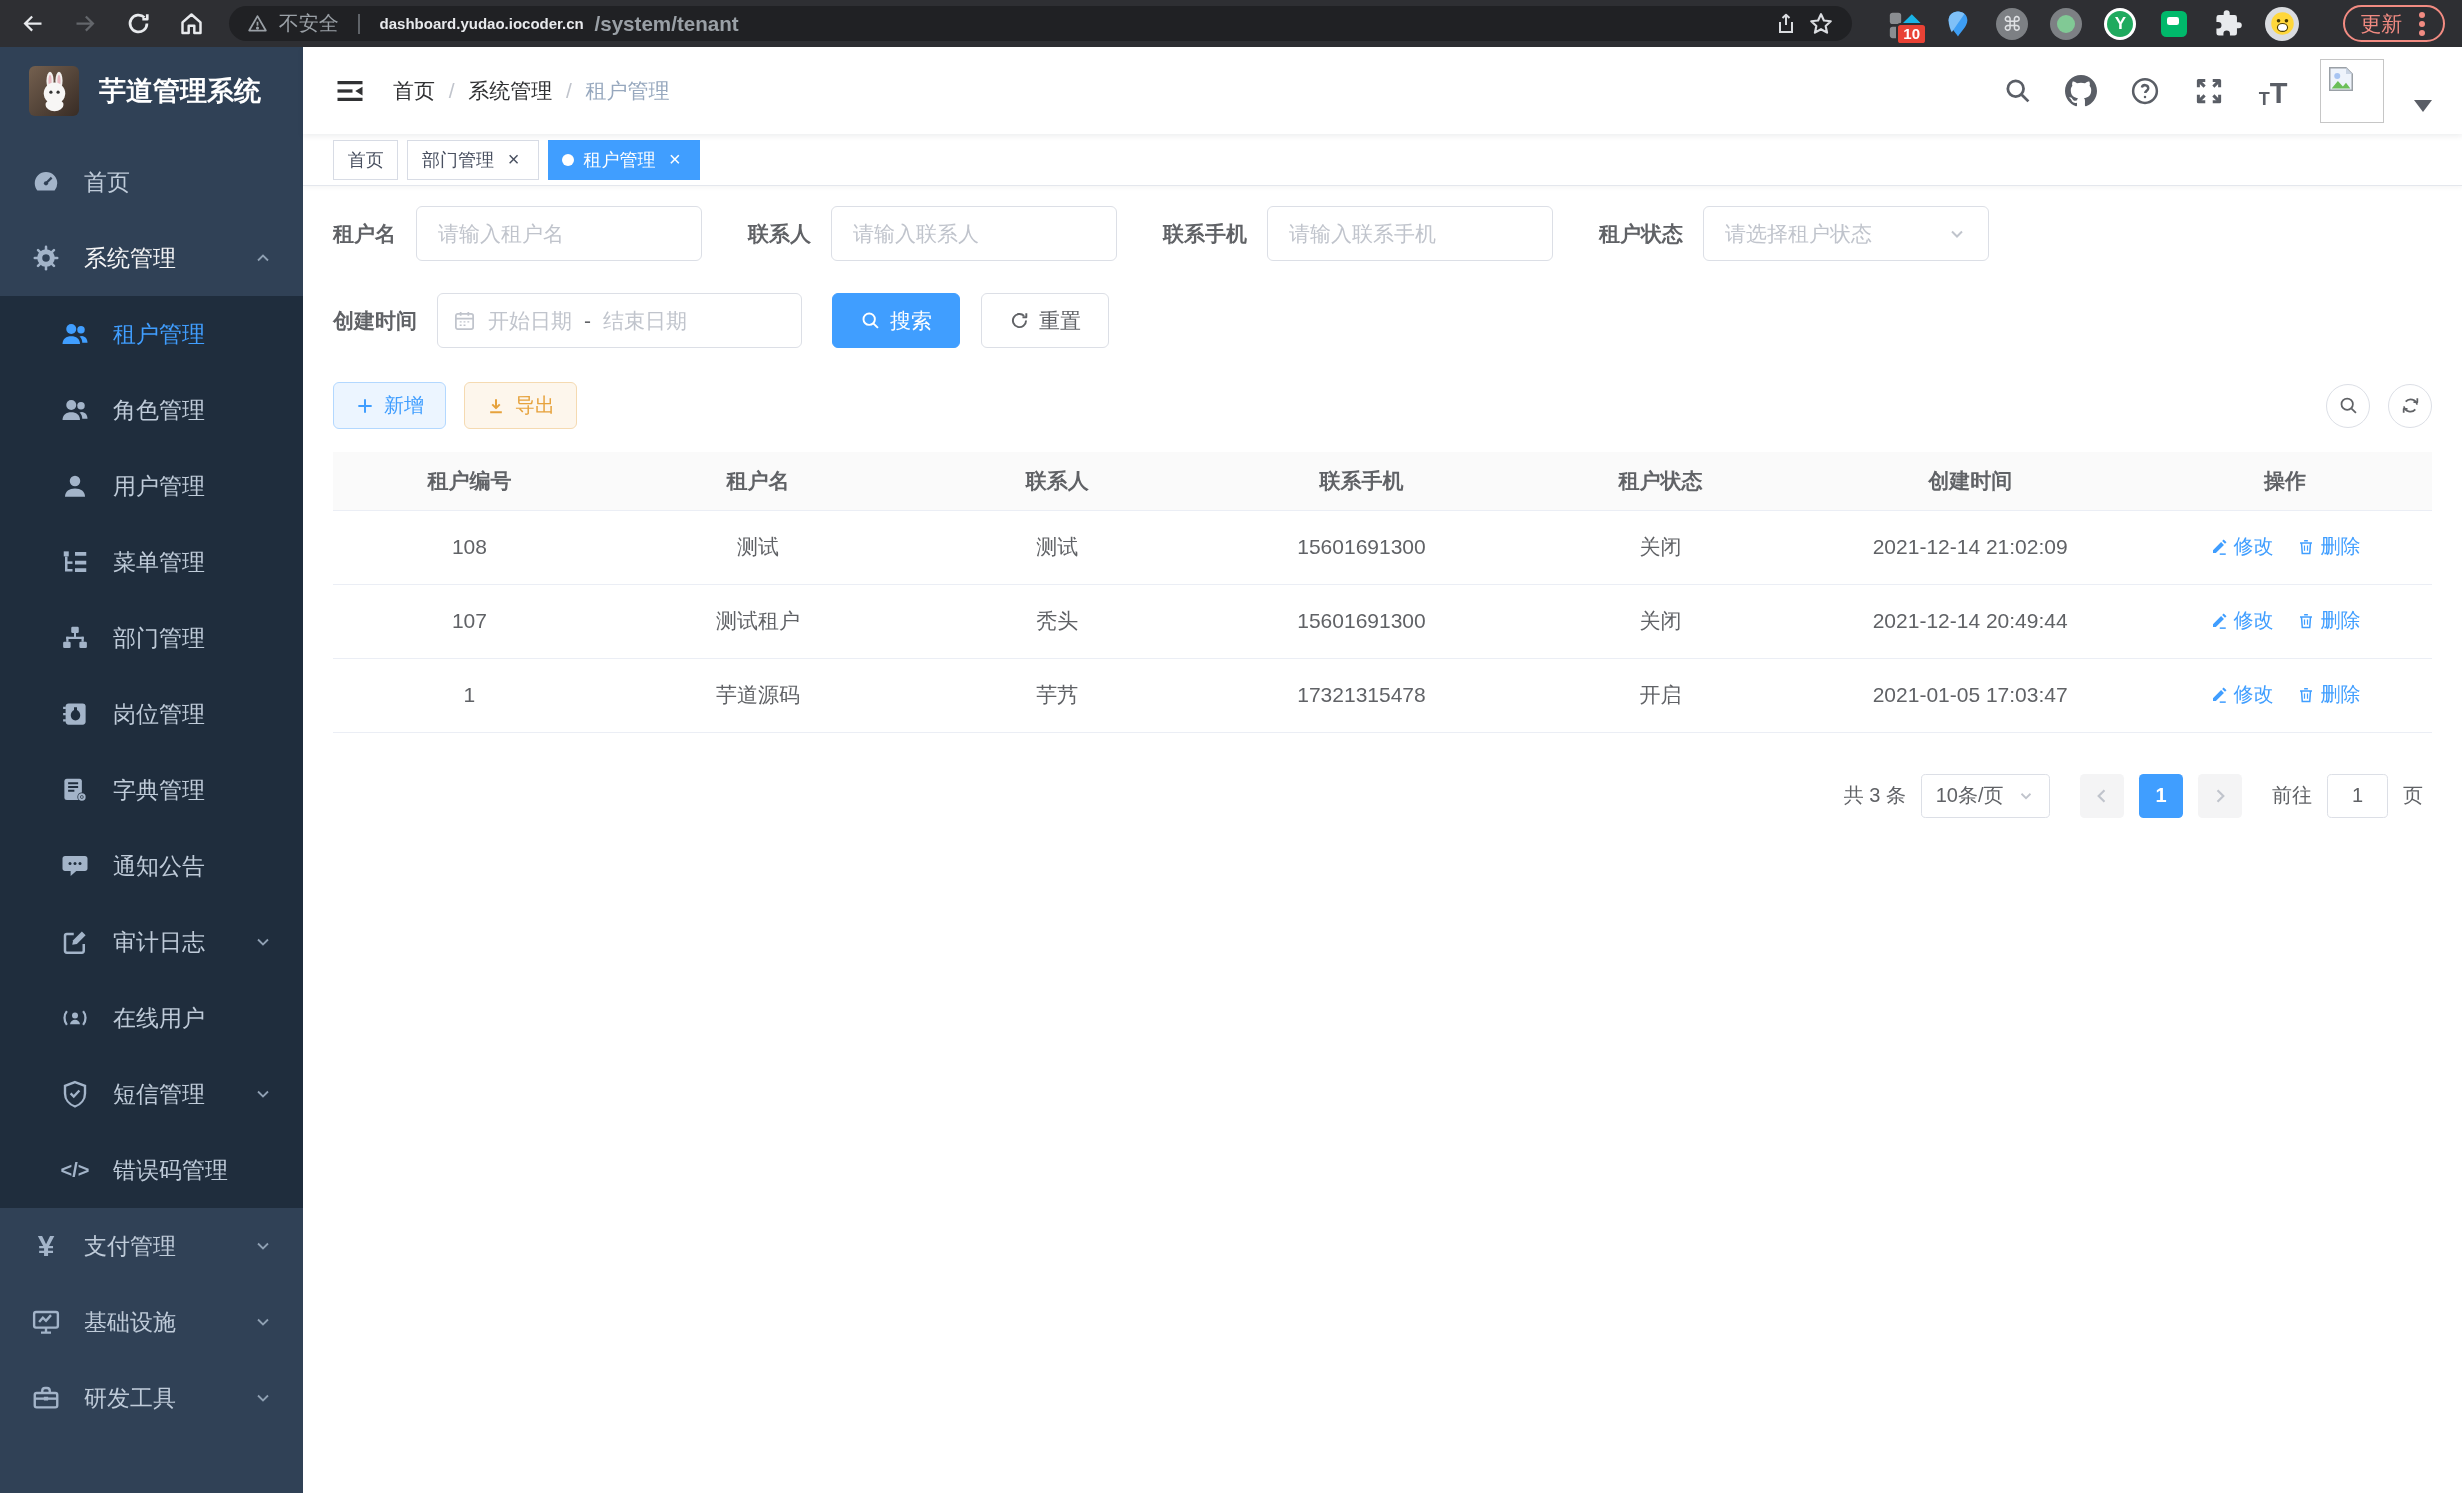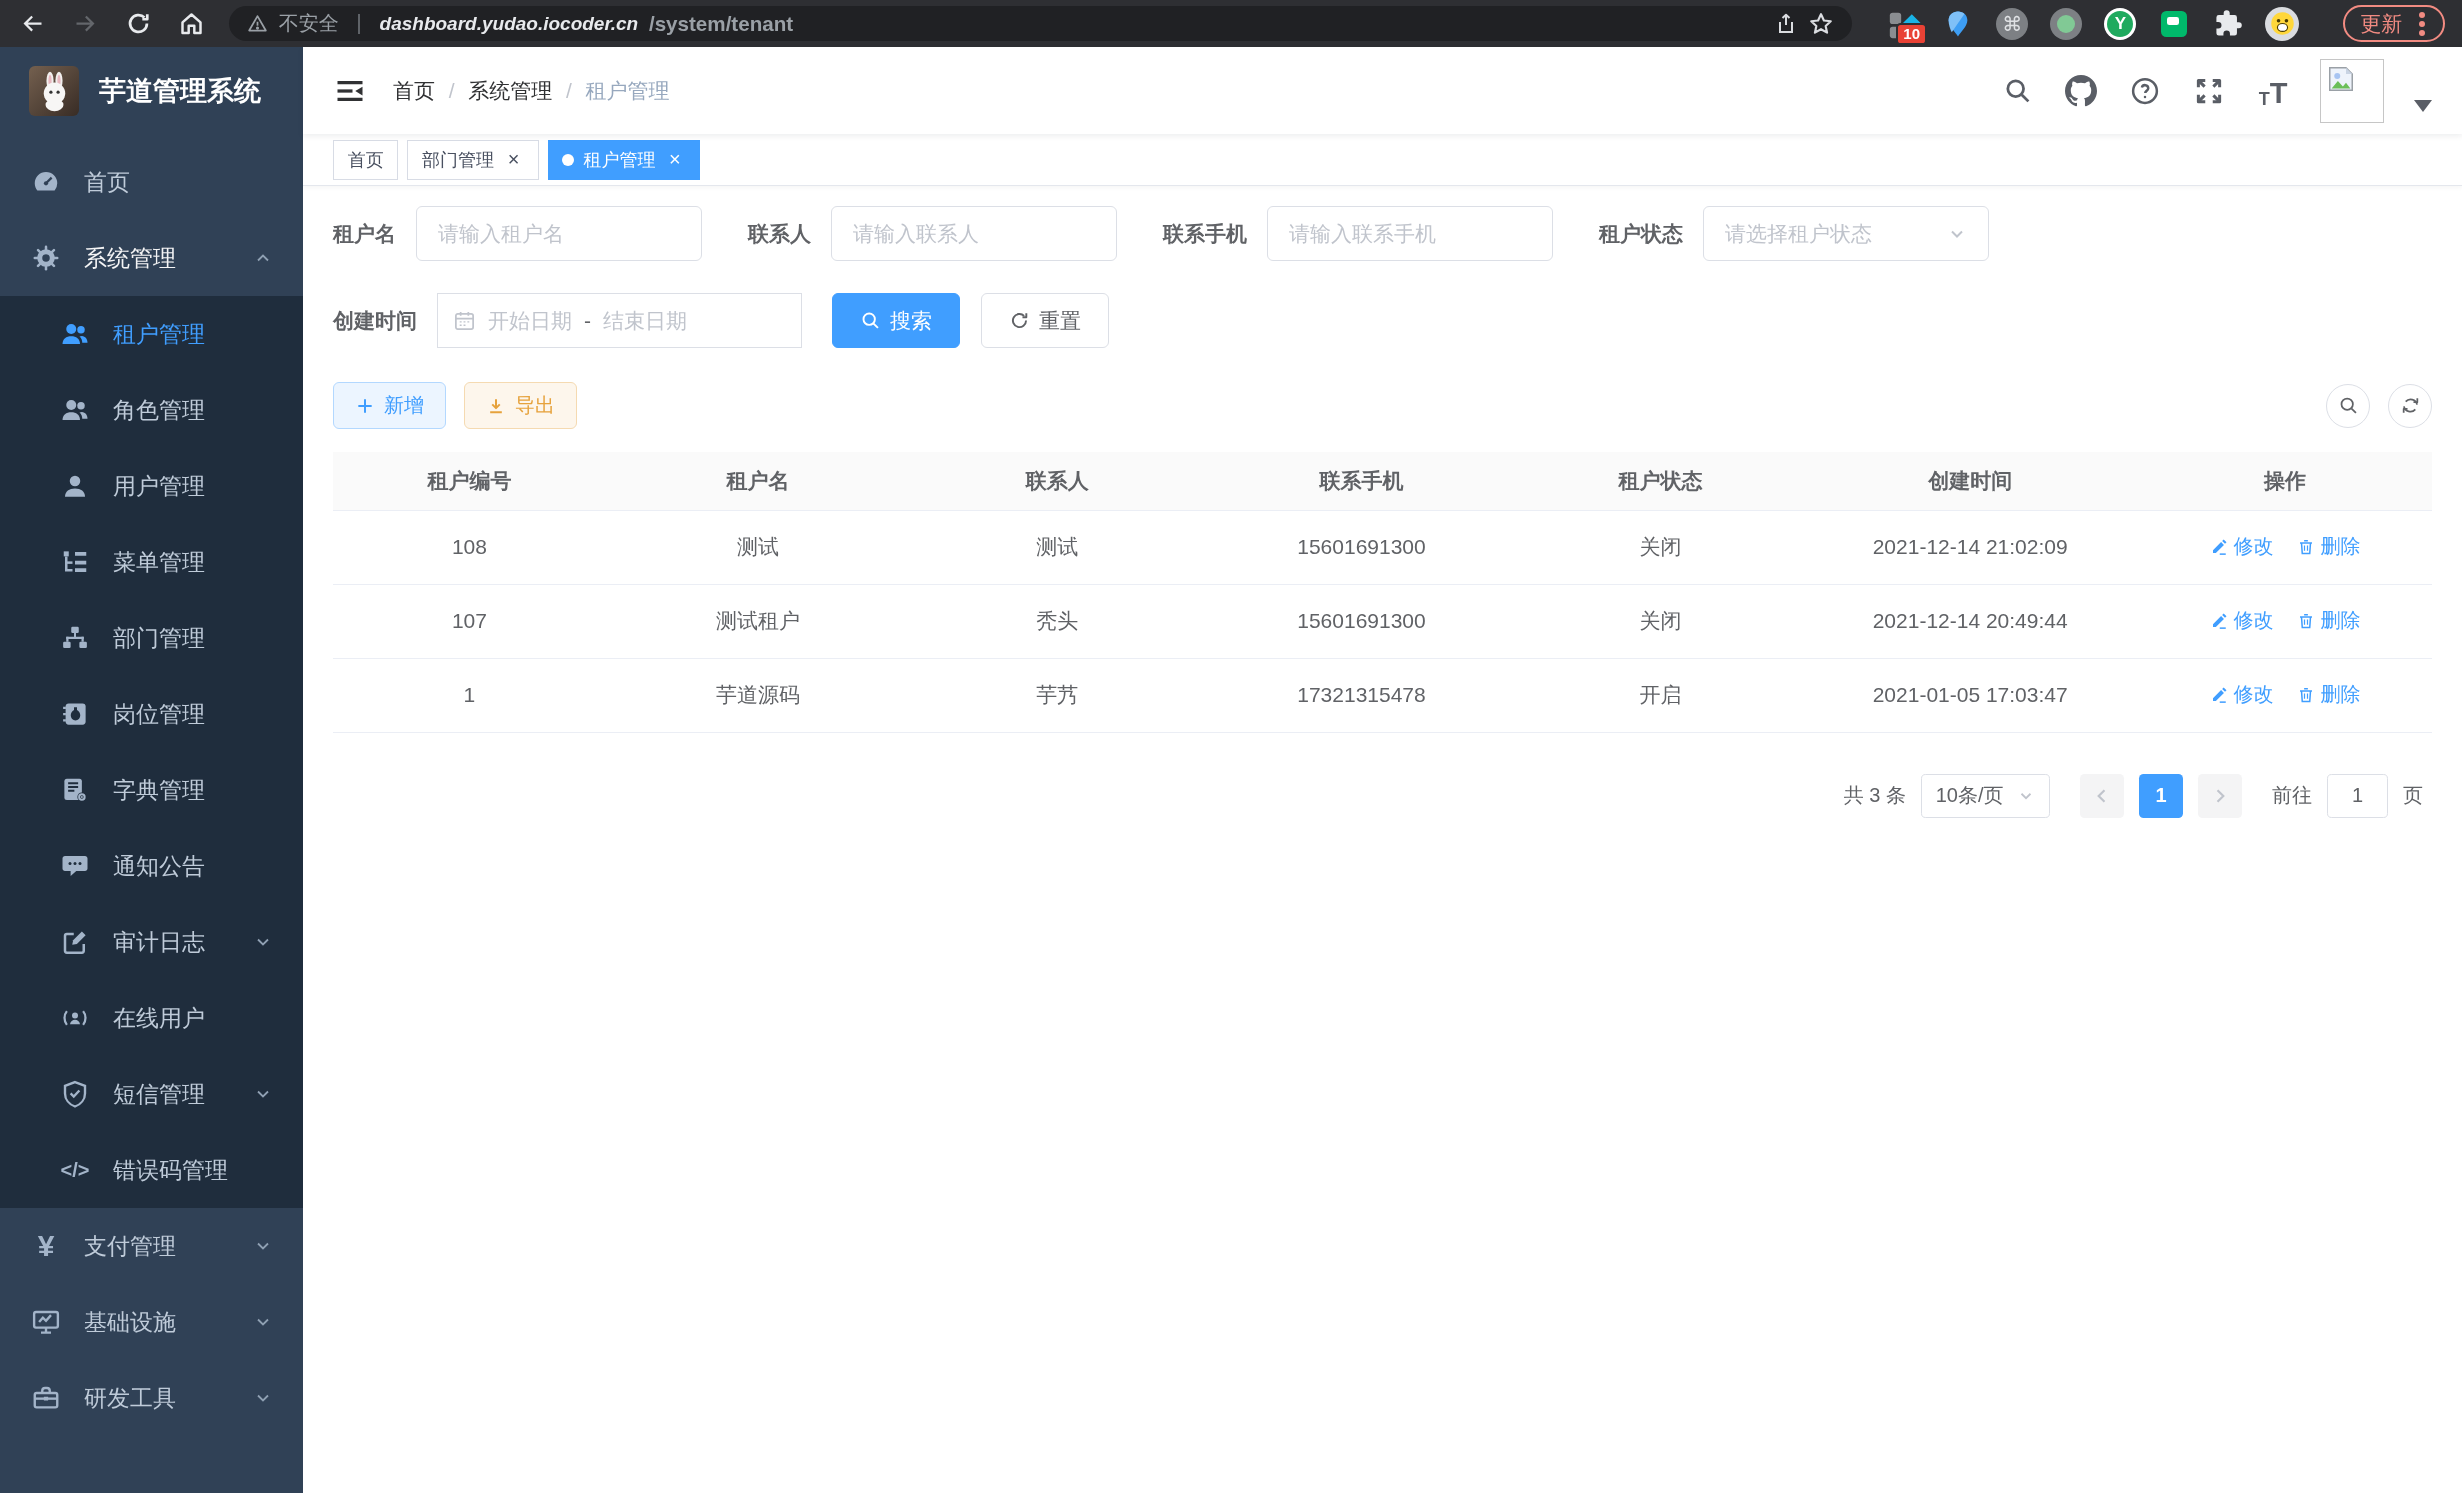--- a/index.html
+++ b/index.html
@@ -7,21 +7,21 @@
     font-family:"Liberation Sans","DejaVu Sans",sans-serif; background:#fff; }
   .screen { position:relative; width:2462px; height:1494px; display:flex; flex-direction:column; }
 
   
   .browser-bar { height:47px; background:#2e2f33; display:flex; align-items:center; padding:12px 17px; gap:23px; flex:0 0 auto; }
   .bicon { width:30px; height:30px; display:flex; align-items:center; justify-content:center; flex:0 0 auto; }
   .url-pill { flex:1 1 auto; max-width:1751px; height:35px; background:#202124; border-radius:18px;
     display:flex; align-items:center; padding:0 18px; gap:10.7px; }
   .sec-label { color:#9aa0a6; font-size:20px; }
   .pill-div { width:1.5px; height:20px; background:#5f6368; margin:0 9px; }
-  .url-host { color:#e8eaed; font-size:19px; font-weight:bold;font-style:italic; }
+  .url-host { color:#e8eaed; font-size:15px; font-weight:bold; }
   .url-path { color:#9aa0a6; font-size:20.6px; font-weight:bold; }
   .pill-spacer { flex:1; }
   .ext-area { display:flex; align-items:center; gap:20px; margin-left:12px; }
   .exticon { position:relative; width:34px; height:34px; display:flex; align-items:center; justify-content:center; }
   .ext-badge { position:absolute; right:-6px; bottom:-4.6px; background:#e94235; color:#fff; font-size:15px;
     padding:0.8px 5.3px; border-radius:4.6px; border:2.3px solid #2e2f33; font-weight:bold; }
   .circle-gray { width:32px; height:32px; border-radius:50%; background:#7d8084; display:flex; align-items:center; justify-content:center; }
   .circle-white { width:32px; height:32px; border-radius:50%; background:#fff; display:flex; align-items:center; justify-content:center; }
   .glyph-cmd { color:#dfe1e4; font-size:20px; }
   .dot-green { width:18px; height:18px; border-radius:50%; background:#81c995; }
@@ -86,21 +86,21 @@
   .filter-row { display:flex; align-items:center; }
   .f-item { display:flex; align-items:center; margin-right:46px; }
   .f-label { font-size:21px; font-weight:bold; color:#606266; margin-right:20px; white-space:nowrap; }
   .f-input { position:relative; width:286px; height:55px; border:1.5px solid #dcdfe6; border-radius:6px; background:#fff;
     display:flex; align-items:center; padding:0 21px; }
   .f-input input { border:none; outline:none; width:100%; font-size:21px; color:#606266; background:transparent;
     font-family:inherit; }
   .f-input input::placeholder { color:#c0c4cc; }
   .f-select { justify-content:space-between; cursor:pointer; }
   .ph { color:#c0c4cc; font-size:21px; }
-  .date-range { width:365px; height:55px; border:1.5px solid #dcdfe6; border-radius:0; display:flex; align-items:center;
+  .date-range { width:365px; height:55px; border:1.5px solid #dcdfe6; border-radius:6px; display:flex; align-items:center;
     padding:0 15px; gap:12px; }
   .date-range .sep { color:#606266; font-size:21px; }
   .btn { height:55px; border-radius:6px; font-size:21px; display:inline-flex; align-items:center; justify-content:center;
     gap:9px; cursor:pointer; border:1.5px solid transparent; padding:0 27px; }
   .btn-primary { background:#409eff; color:#fff; border-color:#409eff; }
   .btn-default { background:#fff; color:#606266; border-color:#dcdfe6; }
   .row2 { margin-top:32px; }
   .toolbar-row { margin-top:34px; display:flex; align-items:center; }
   .btn-sm { height:47px; font-size:20px; padding:0 21px; }
   .btn-plain-primary { background:#ecf5ff; color:#409eff; border-color:#b3d8ff; }

